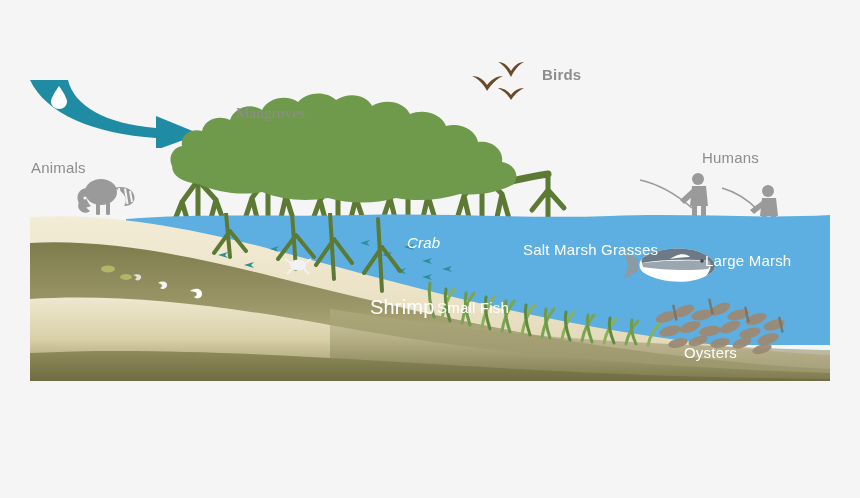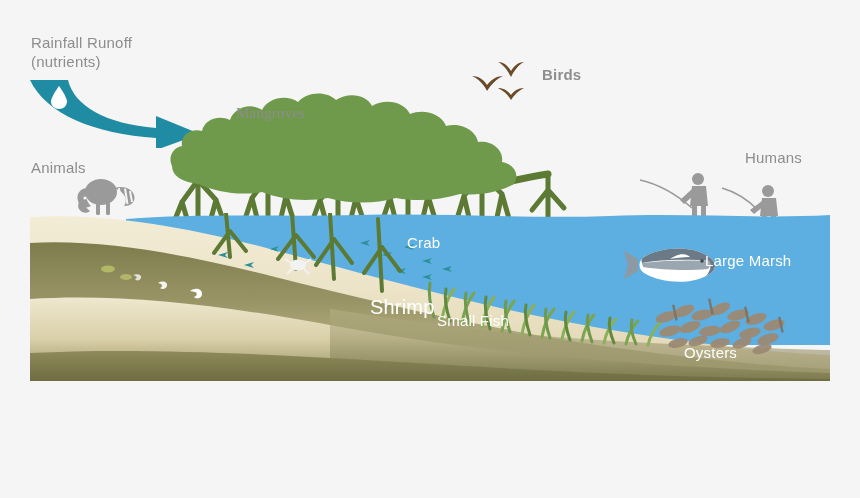--- a/index.html
+++ b/index.html
@@ -34,25 +34,25 @@
   .label-white  { color: #ffffff; }
 
   #label-rainfall {
     left: 31px; top: 33px;
     font-size: 15px; line-height: 19px;
     white-space: pre-line;
   }
   #label-animals   { left: 31px;  top: 159px; font-size: 15px; }
   #label-mangroves { left: 236px; top: 105px; font-size: 15px; font-family: Liberation Serif, serif; }
   #label-birds     { left: 542px; top: 66px;  font-size: 15px; font-weight: bold; }
-  #label-humans    { left: 702px; top: 149px; font-size: 15px; margin-left: 43px; }
-
-  #label-crab       { left: 407px; top: 234px; font-size: 15px; }
+  #label-humans    { left: 702px; top: 149px; font-size: 15px; }
+
+  #label-crab       { left: 407px; top: 234px; font-size: 15px; font-style: italic; }
   #label-shrimp     { left: 370px; top: 296px; font-size: 20px; }
-  #label-smallfish  { left: 437px; top: 299px; font-size: 15px; margin-top: 13px; }
+  #label-smallfish  { left: 437px; top: 299px; font-size: 15px; }
   #label-saltmarsh  { left: 523px; top: 241px; font-size: 15px; }
   #label-largefish  { left: 705px; top: 252px; font-size: 15px; }
   #label-oysters    { left: 684px; top: 344px; font-size: 15px; }
 
   
   #scene {
     position: absolute;
     left: 30px; top: 213px;
     width: 800px; height: 168px;
   }
@@ -64,22 +64,20 @@
 <body>
 
 <div id="stage">
 
   <svg class="abs" style="left:28px; top:76px;" width="175" height="72" viewBox="0 0 175 72">
     <path d="M2 4 L40 4 C46 30 78 48 128 52 L128 40 L172 58 L128 74 L128 62
              C66 58 18 38 2 4 Z" fill="#1f8ca3"></path>
     <path d="M31 10 C31 10 23 21 23 25.5 C23 30 26.6 33 31 33
              C35.4 33 39 30 39 25.5 C39 21 31 10 31 10 Z" fill="#ffffff"></path>
   </svg>
-  <div class="label label-gray" id="label-rainfall">Rainfall Runoff
-(nutrients)</div>
 
   <div class="label label-gray" id="label-animals">Animals</div>
   <svg class="abs" style="left:74px; top:176px;" width="64" height="42" viewBox="0 0 64 42">
     <ellipse cx="27" cy="16" rx="16" ry="13" fill="#9a9a9a"></ellipse>
     <path d="M14 12 C6 12 2 18 4 25 C6 31 12 33 17 30 C12 26 11 18 14 12 Z" fill="#9a9a9a"></path>
     <path d="M9 22 C5 24 3 29 5 33 C7 37 13 38 16 35 C12 32 9 27 9 22 Z" fill="#9a9a9a"></path>
     <circle cx="11" cy="22" r="1.6" fill="#f5f5f5"></circle>
     <path d="M17 6 L22 12 L13 12 Z" fill="#9a9a9a"></path>
     <path d="M33 5 L39 12 L29 12 Z" fill="#9a9a9a"></path>
     <rect x="22" y="26" width="4" height="13" rx="1.6" fill="#9a9a9a"></rect>
@@ -294,20 +292,21 @@
       <path d="M608 46 L594 38 L598 52 L594 66 L608 58 Z" fill="#8d9aa4"></path>
       <path d="M640 46 C648 40 656 40 660 44 C652 44 646 45 640 46 Z" fill="#ffffff"></path>
       <path d="M636 58 C644 62 652 62 656 60 C648 61 642 60 636 58 Z" fill="#ffffff"></path>
       <circle cx="672" cy="48" r="1.8" fill="#3e4750"></circle>
     </g>
   </svg>
 
   <div class="label label-white" id="label-crab">Crab</div>
   <div class="label label-white" id="label-shrimp">Shrimp</div>
   <div class="label label-white" id="label-smallfish">Small Fish</div>
+  <div class="label label-white" id="label-saltmarsh">Salt Marsh Grasses</div>
   <div class="label label-white" id="label-largefish">Large Marsh</div>
   <div class="label label-white" id="label-oysters">Oysters</div>
 
   <div id="tide">
 
     
 
     
     
 

